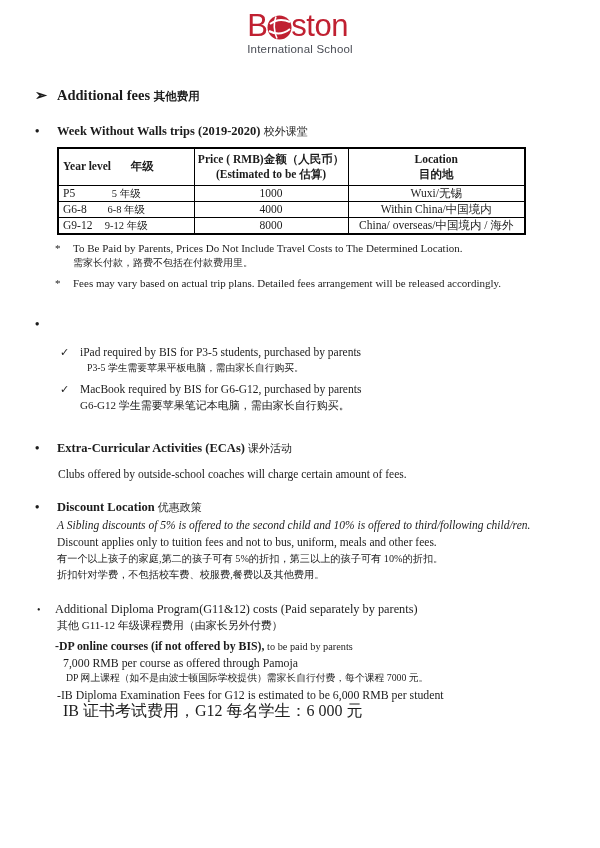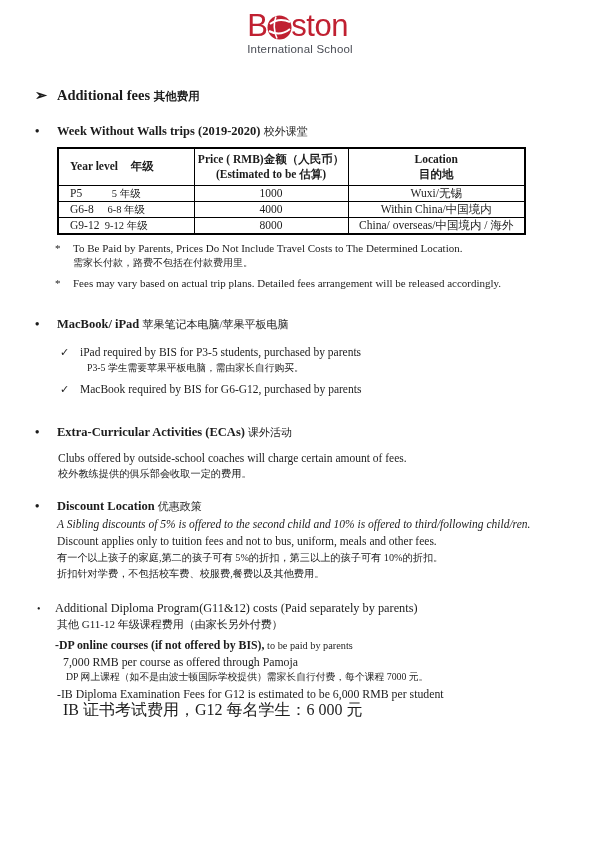--- a/index.html
+++ b/index.html
@@ -45,21 +45,21 @@
     width:467px;
     table-layout:fixed;
     font-size:11.5px;
   }
   table.fees { border:2.5px solid #000; }
   table.fees td, table.fees th { border:1px solid #000; padding:0; vertical-align:middle; }
   col.c1 { width:136px; } col.c2 { width:154px; } col.c3 { width:177px; }
   th.hdr { font-weight:bold; height:37px; text-align:center; line-height:15px; }
   td.cell { height:15.5px; text-align:center; line-height:15px; }
   .split { position:relative; display:block; text-align:center; }
-  .split .en-part { position:absolute; left:11px; top:0; }
+  .split .en-part { position:absolute; left:4px; top:0; }
   .hdr-shift { display:inline-block; transform:translateX(16px); }
   .cn-sm { font-size:10.5px; }
 
   
   .note { display:flex; margin:6px 0 0 55px; font-size:11px; line-height:14px; }
   .note .marker { flex:0 0 18px; font-size:11px; }
   .note .cn-line { font-size:10px; line-height:14px; margin-top:1px; }
 
   
   .check-item { display:flex; margin:7px 0 0 60px; font-size:11.5px; line-height:15px; }
@@ -187,49 +187,45 @@
   </div>
   <div class="note">
     <span class="marker">*</span>
     <span>
       <span>Fees may vary based on actual trip plans. Detailed fees arrangement will be released accordingly.</span>
     </span>
   </div>
 
   <div class="sec-title marker-row" style="margin-top:27px;">
     <span class="marker">•</span>
-    <span>
-      <span>MacBook/ iPad</span>
-      <span class="cn">苹果笔记本电脑/苹果平板电脑</span>
-    </span>
   </div>
 
   <div class="check-item" style="margin-top:13px;">
     <span class="marker">✓</span>
     <span>
       <span>iPad required by BIS for P3-5 students, purchased by parents</span>
       <div class="check-cn-sm">P3-5 学生需要苹果平板电脑，需由家长自行购买。</div>
     </span>
   </div>
   <div class="check-item">
     <span class="marker">✓</span>
     <span>
       <span>MacBook required by BIS for G6-G12, purchased by parents</span>
+      <div class="check-cn-lg">G6-G12 学生需要苹果笔记本电脑，需由家长自行购买。</div>
     </span>
   </div>
 
   <div class="sec-title marker-row" style="margin-top:28px;">
     <span class="marker">•</span>
     <span>
       <span>Extra-Curricular Activities (ECAs)</span>
       <span class="cn">课外活动</span>
     </span>
   </div>
   <div class="body-line-en" style="margin-top:10px;">Clubs offered by outside-school coaches will charge certain amount of fees.</div>
-  <div class="body-line-cn">校外教练提供的俱乐部会收取一定的费用。</div>
 
   <div class="sec-title marker-row" style="margin-top:18px;">
     <span class="marker">•</span>
     <span>
       <span>Discount Location</span>
       <span class="cn">优惠政策</span>
     </span>
   </div>
   <div class="disc-en" style="margin-top:2px;font-style:italic;">A Sibling discounts of 5% is offered to the second child and 10% is offered to third/following child/ren.</div>
   <div class="disc-en">Discount applies only to tuition fees and not to bus, uniform, meals and other fees.</div>

